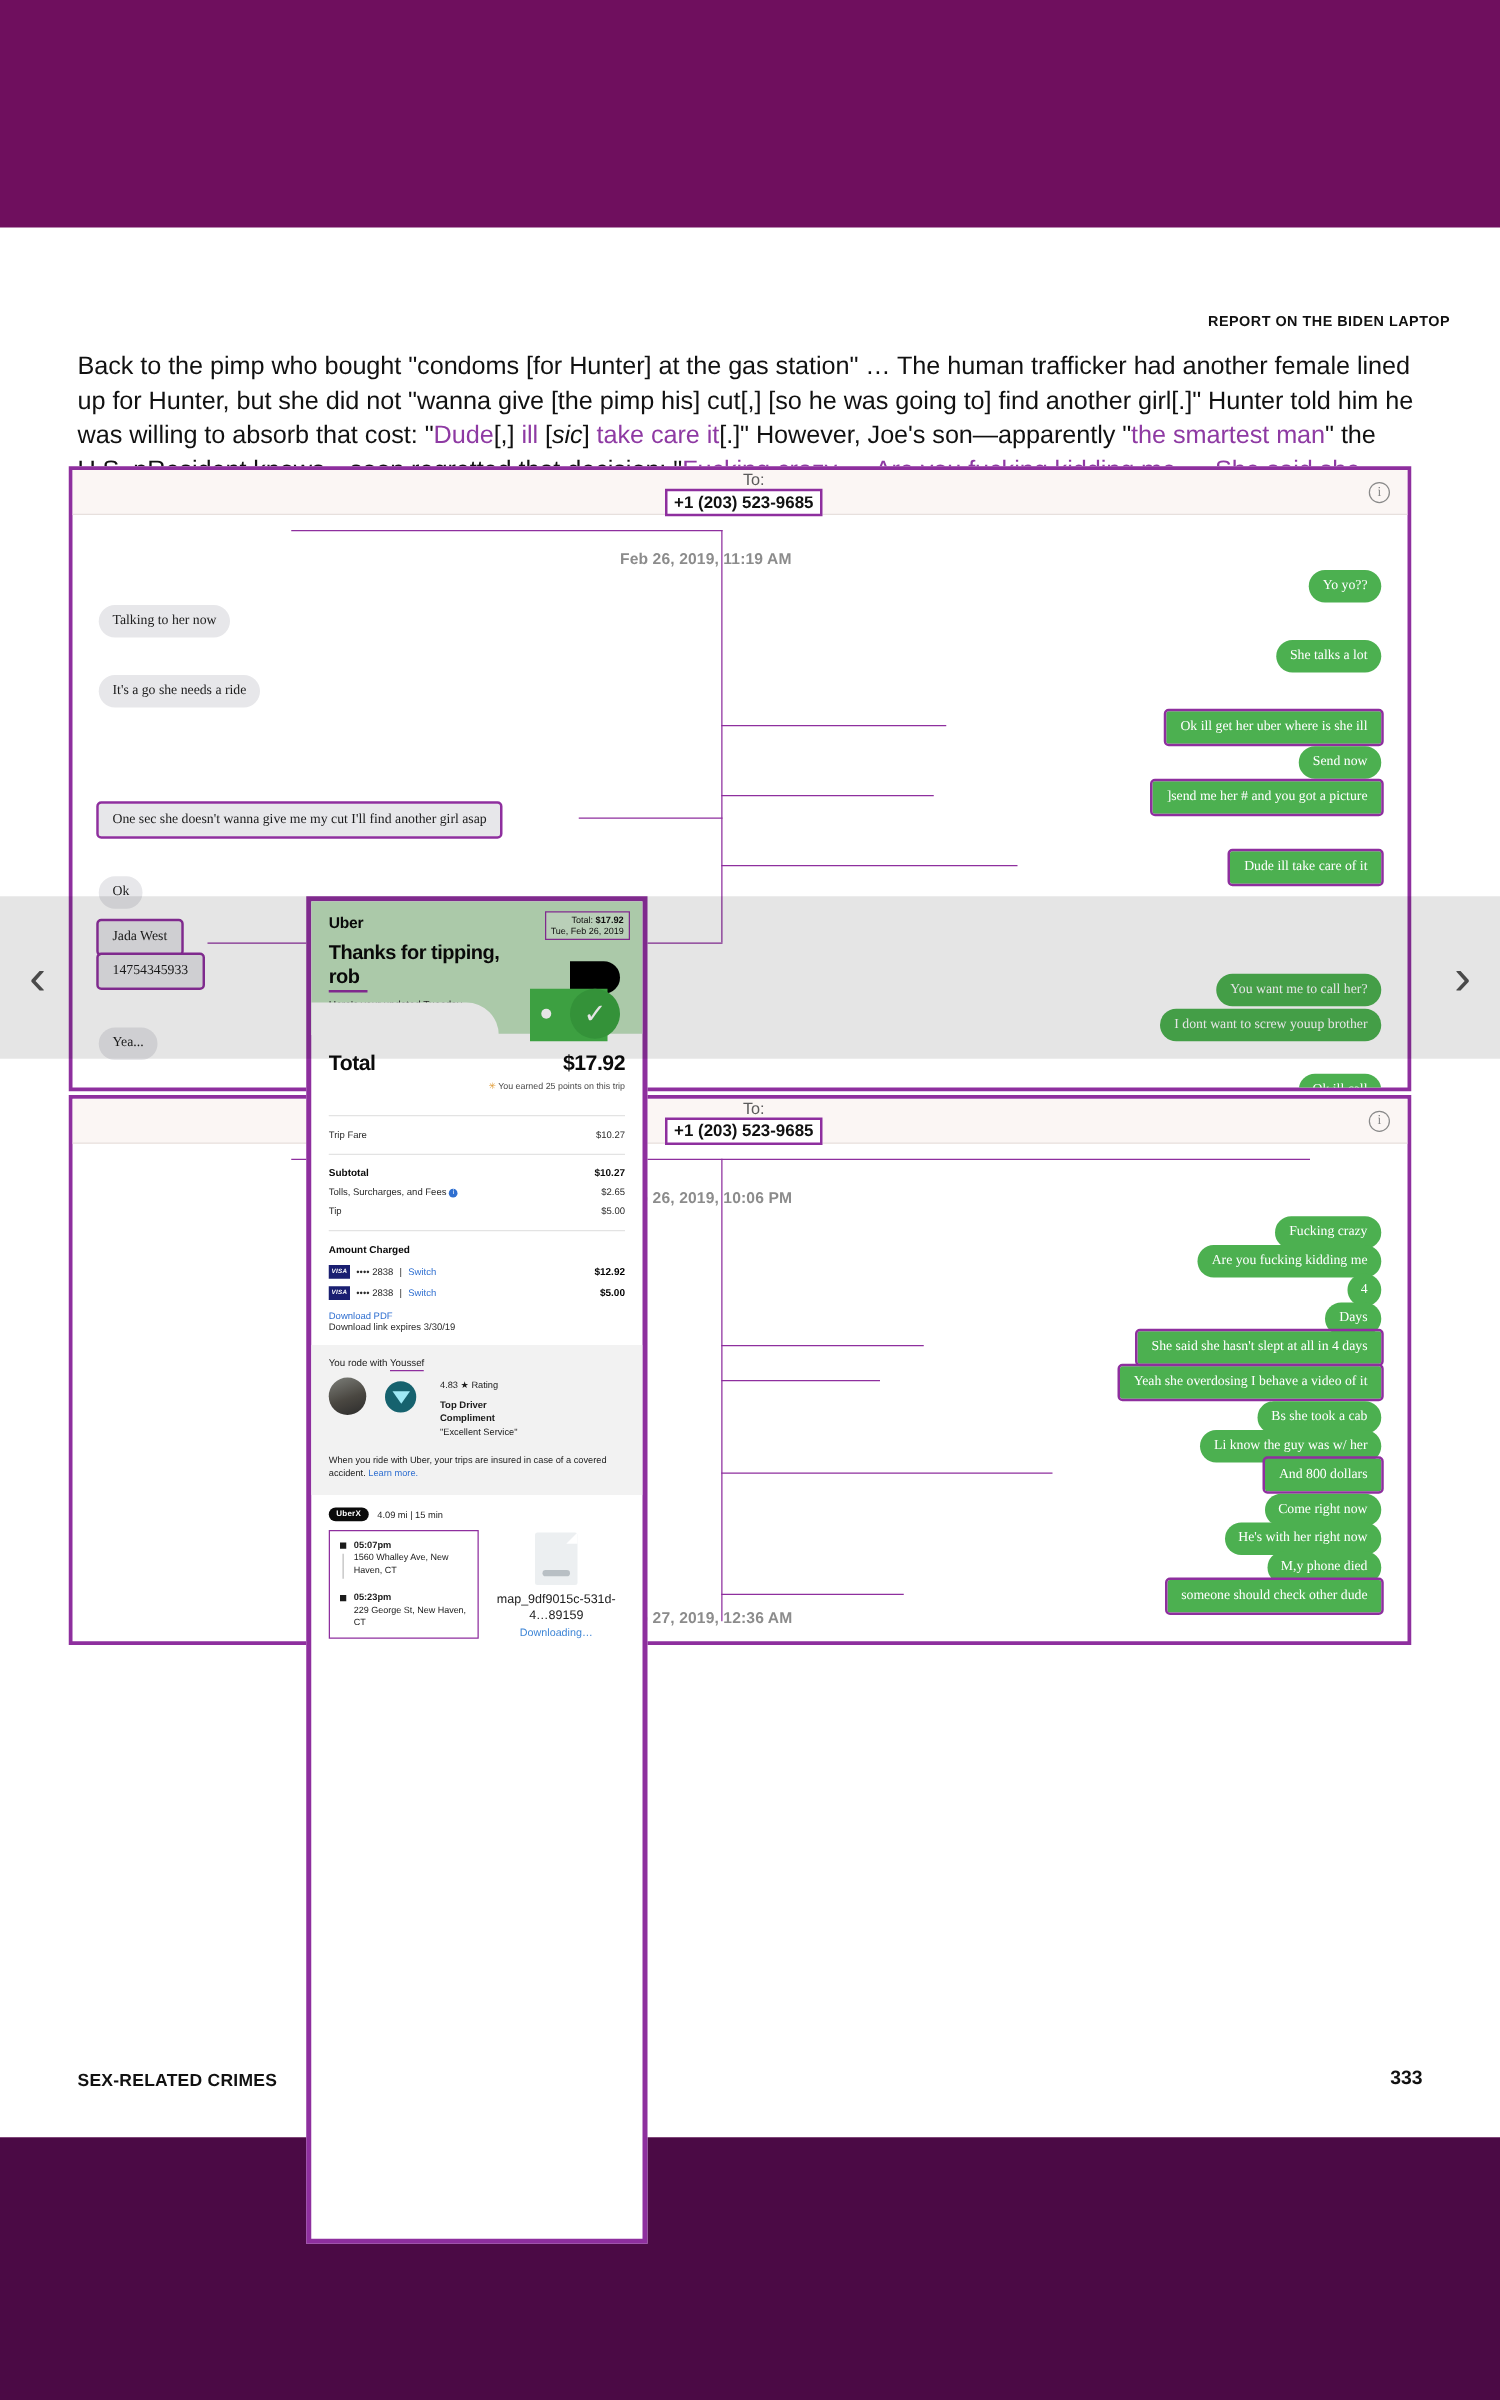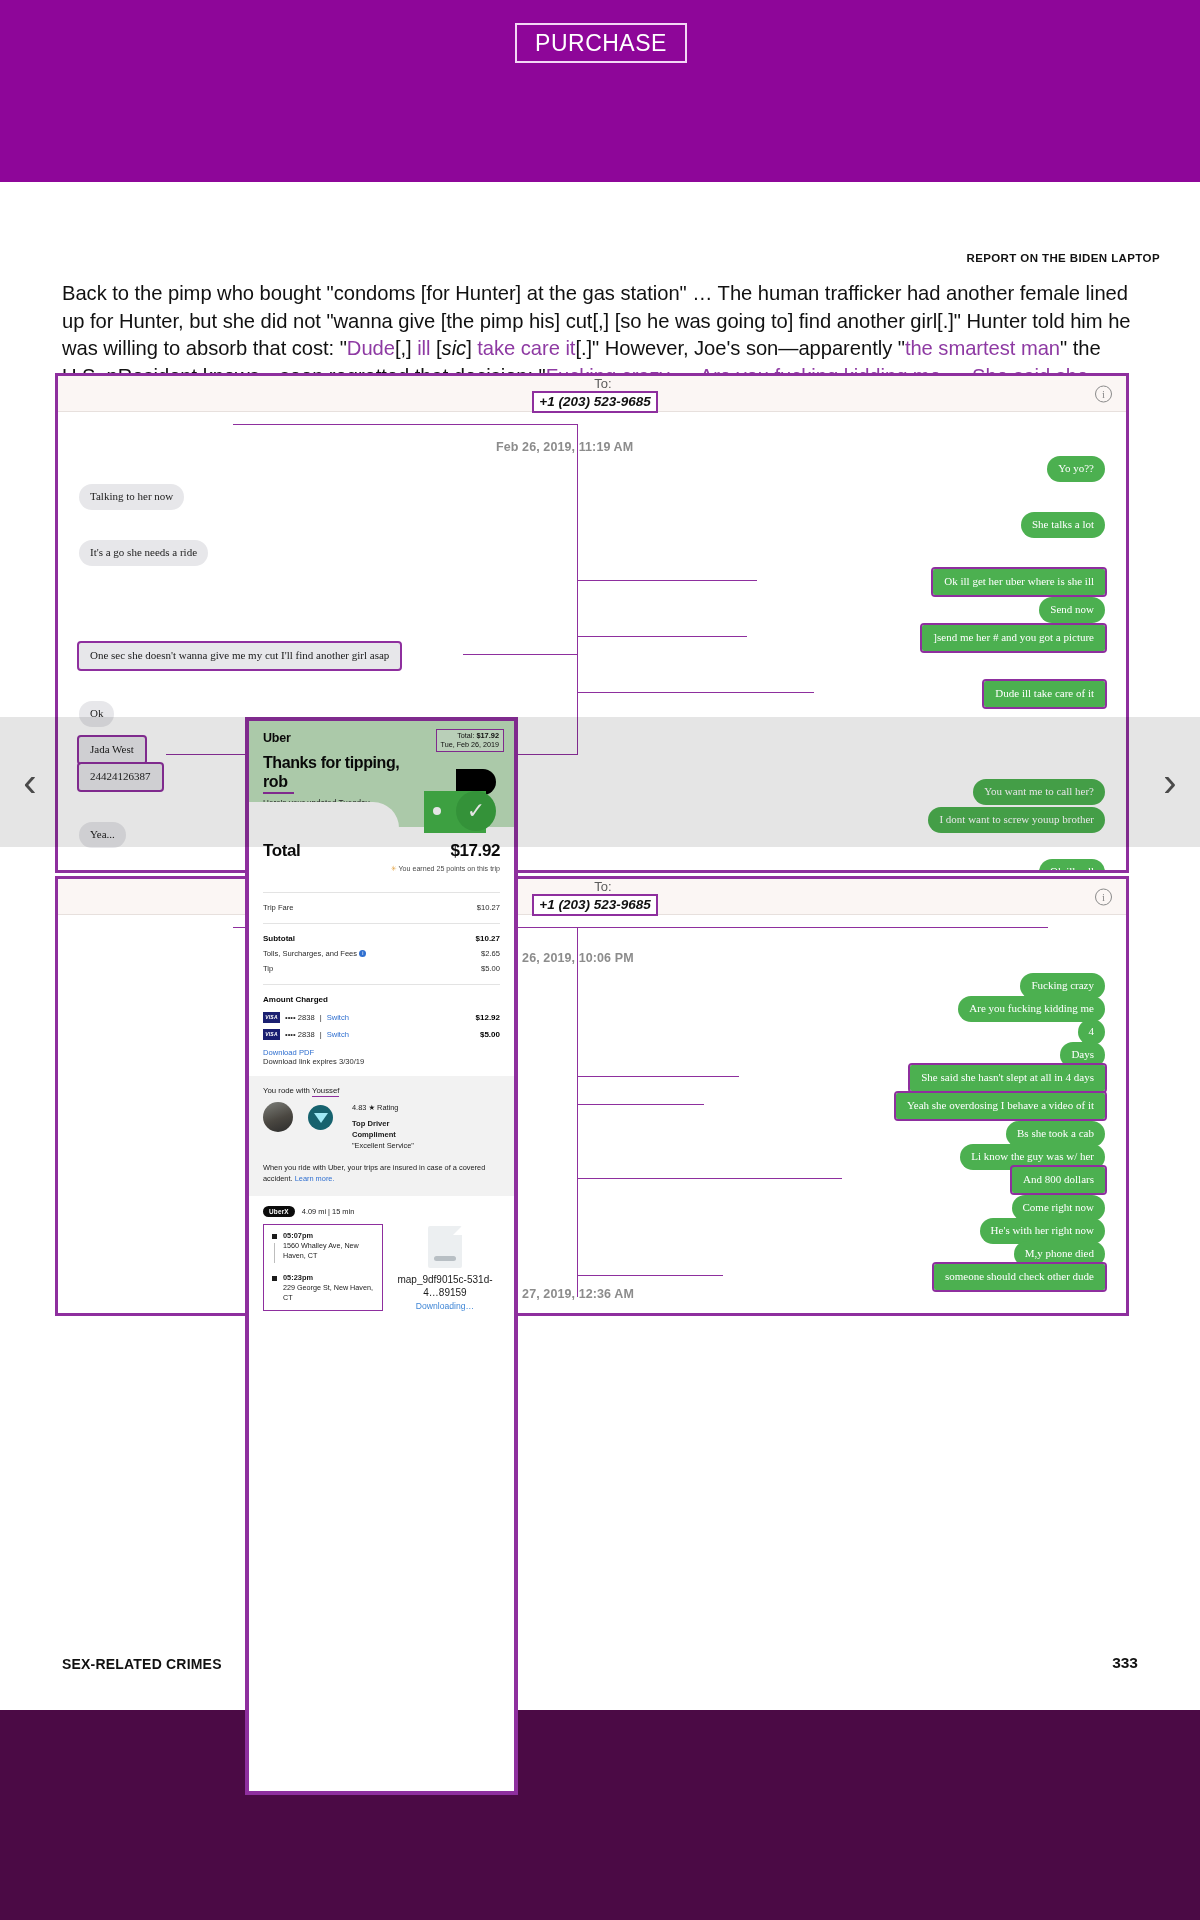--- a/index.html
+++ b/index.html
@@ -57,21 +57,21 @@
   .sms-head {
     position: relative;
     height: 36px; background: #fbf6f4;
     border-bottom: 1px solid #e7e0dd;
     display: flex; align-items: center; flex-direction: column;
   }
   .to-label { margin-left: 22px; font-size: 13px; color: #5b5b5b; }
   .to-box {
     margin-left: 6px; padding: 1px 5px 2px 5px;
     border: 2px solid #8e2f9e; background: #ffffff;
-    font-size: 13.5px; font-weight: bold; color: #111; font-style: italic;
+    font-size: 13.5px; font-weight: bold; color: #111;
   }
   .info-icon {
     position: absolute; right: 14px; top: 50%; transform: translateY(-50%);
     width: 17px; height: 17px; border: 1.4px solid #8a8a8a; border-radius: 50%;
     color: #8a8a8a; font-size: 11px; line-height: 15px; text-align: center;
     font-family: "Liberation Serif", serif;
   }
   .sms-body { position: relative; width: 100%; }
 
   .stamp {
@@ -201,23 +201,20 @@
   .foot-l { position: absolute; left: 62px; bottom: 38px; font-size: 14px; font-weight: bold; letter-spacing: .2px; color:#111; }
   .foot-r { position: absolute; right: 62px; bottom: 38px; font-size: 15.5px; font-weight: bold; color:#111; }
 
   .bottomband { position:absolute; left:0; top:1710px; width:1200px; height:210px; background:#4b0a45; }
 </style>
 </head>
 <body>
 
 <div id="root">
 
-  <div class="topband">
-    <div class="purchase-btn">PURCHASE</div>
-  </div>
 
   <div class="page">
    <div class="page-inner">
 
     <div class="running-head">REPORT ON THE BIDEN LAPTOP</div>
 
     <div class="body-copy">
       <span>Back to the pimp who bought "condoms [for Hunter] at the gas station" … The human trafficker had another female lined up for Hunter, but she did not "wanna give [the pimp his] cut[,] [so he was going to] find another girl[.]" Hunter told him he was willing to absorb that cost: "</span><span class="hl">Dude</span><span>[,] </span><span class="hl">ill</span><span> [</span><span class="it">sic</span><span>] </span><span class="hl">take care it</span><span>[.]"</span><span> However, Joe's son—apparently "</span><span class="hl">the smartest man</span><span>" the U.S. pResident knows—soon regretted that decision: "</span><span class="hl">Fucking crazy … Are you fucking kidding me … She said she hasn't slept at all in 4 days … she</span><span> [was] </span><span class="hl">overdosing I</span><span> [] </span><span class="hl">have a video of it … Call me brother let</span><span>[']</span><span class="hl">s settle up … I've got to jet</span><span>[.]"</span>
     </div>
 
@@ -233,21 +230,21 @@
 
         <div class="rule" style="left:175px; top:12px; width:345px;"></div>
         <div class="vrule" style="left:519px; top:12px; height:330px;"></div>
         <div class="rule" style="left:108px; top:342px; width:412px;"></div>
 
         <div class="bub gray" style="left:21px; top:72px;">Talking to her now</div>
         <div class="bub gray" style="left:21px; top:128px;">It's a go she needs a ride</div>
         <div class="bub gray hi" style="left:21px; top:231px;">One sec she doesn't wanna give me my cut I'll find another girl asap</div>
         <div class="bub gray" style="left:21px; top:289px;">Ok</div>
         <div class="bub gray hi" style="left:21px; top:325px;">Jada West</div>
-        <div class="bub gray hi" style="left:21px; top:352px;">24424126387</div>
+        <div class="bub gray hi" style="left:21px; top:352px;">14754345933</div>
         <div class="bub gray" style="left:21px; top:410px;">Yea...</div>
 
         <div class="bub green" style="right:21px; top:44px;">Yo yo??</div>
         <div class="bub green" style="right:21px; top:100px;">She talks a lot</div>
         <div class="bub green hi" style="right:21px; top:157px;">Ok ill get her uber where is she ill</div>
         <div class="bub green" style="right:21px; top:185px;">Send now</div>
         <div class="bub green hi" style="right:21px; top:213px;">]send me her # and you got a picture</div>
         <div class="bub green hi" style="right:21px; top:269px;">Dude ill take care of it</div>
         <div class="bub green" style="right:21px; top:367px;">You want me to call her?</div>
         <div class="bub green" style="right:21px; top:395px;">I dont want to screw youup brother</div>

